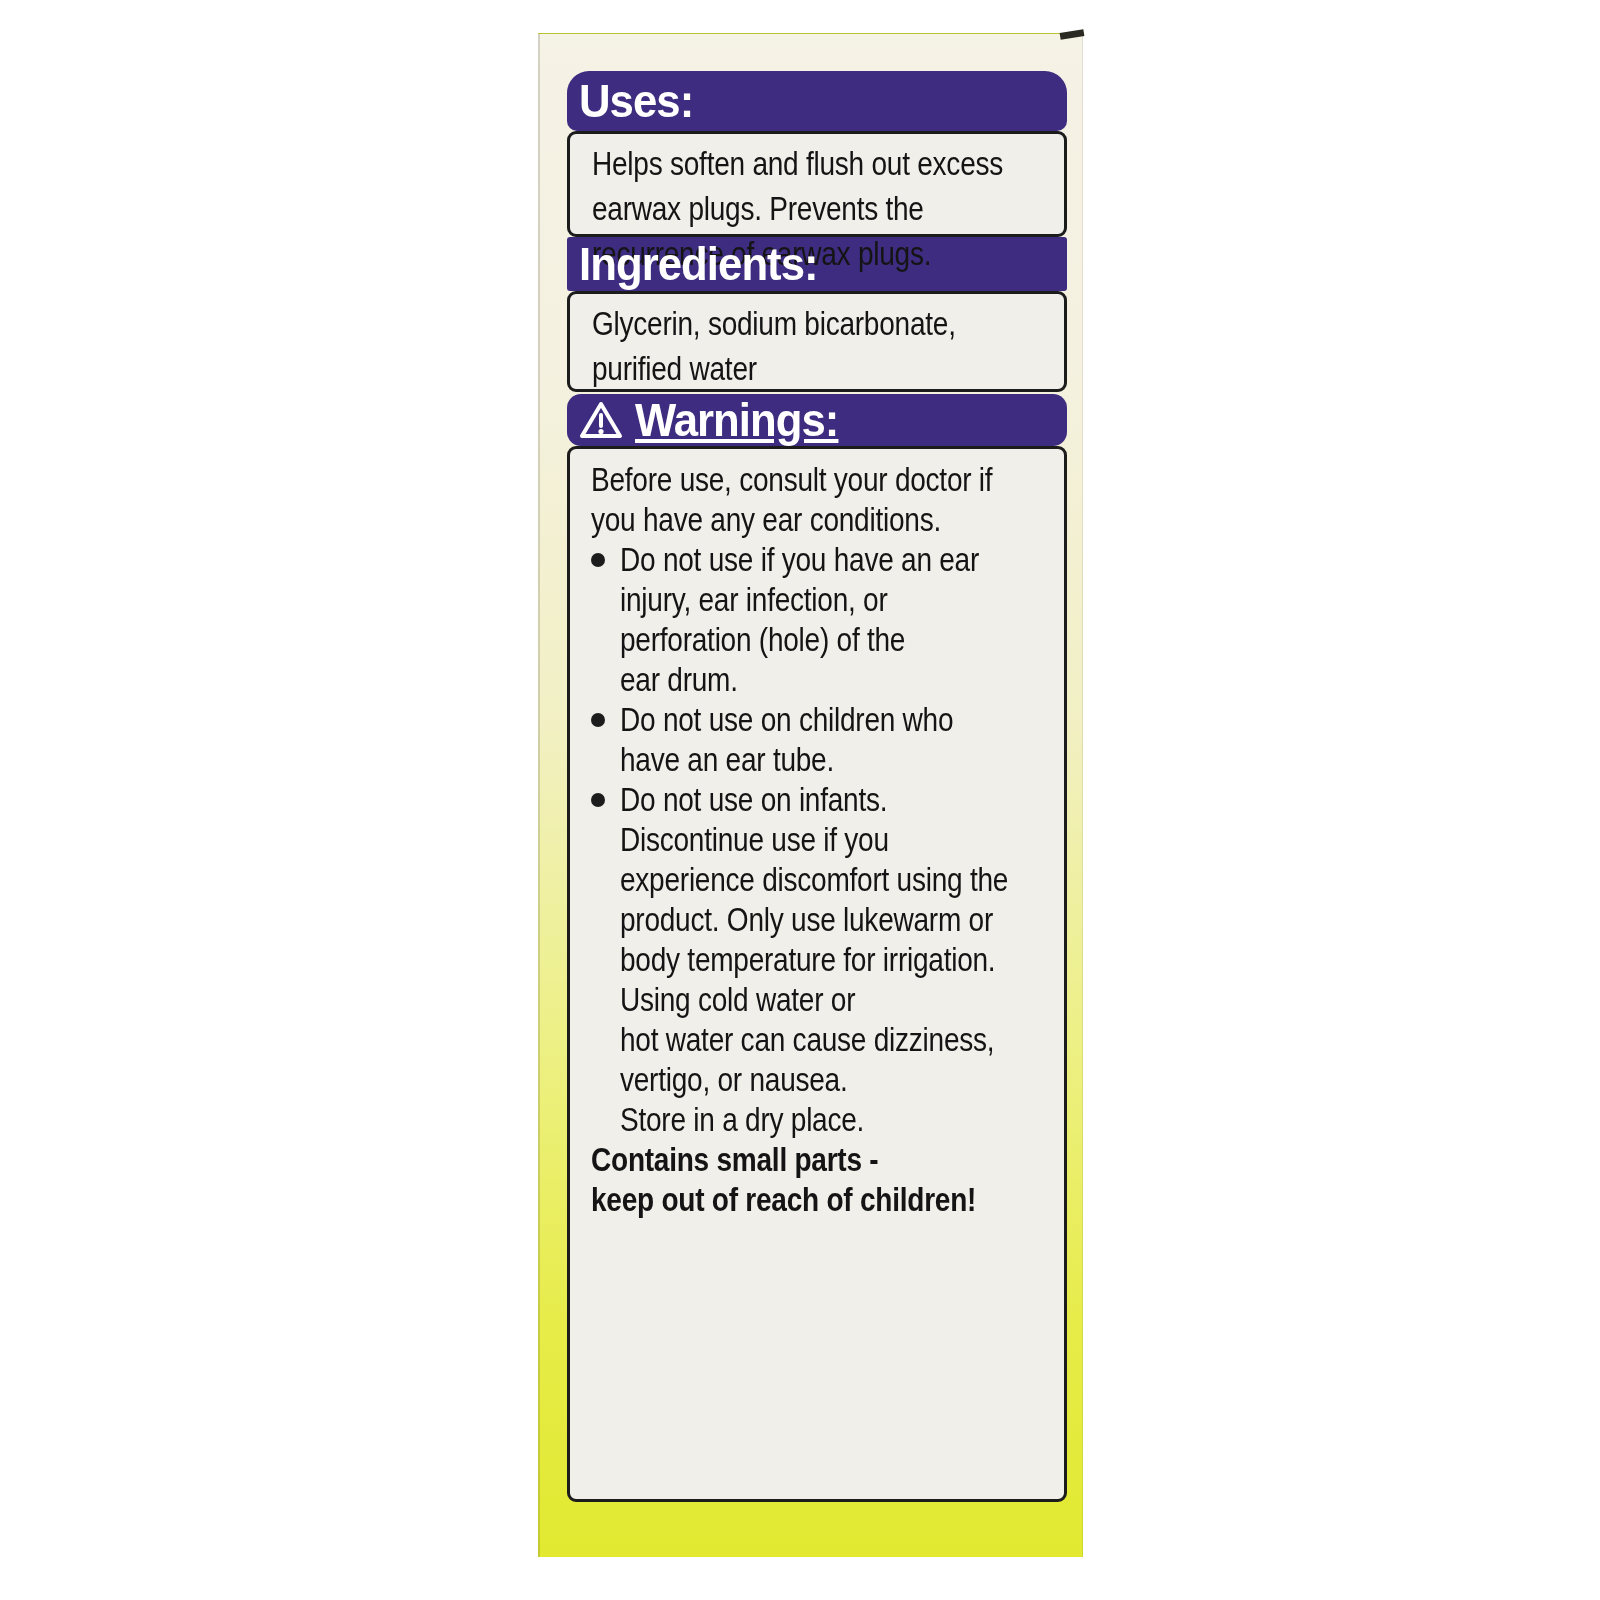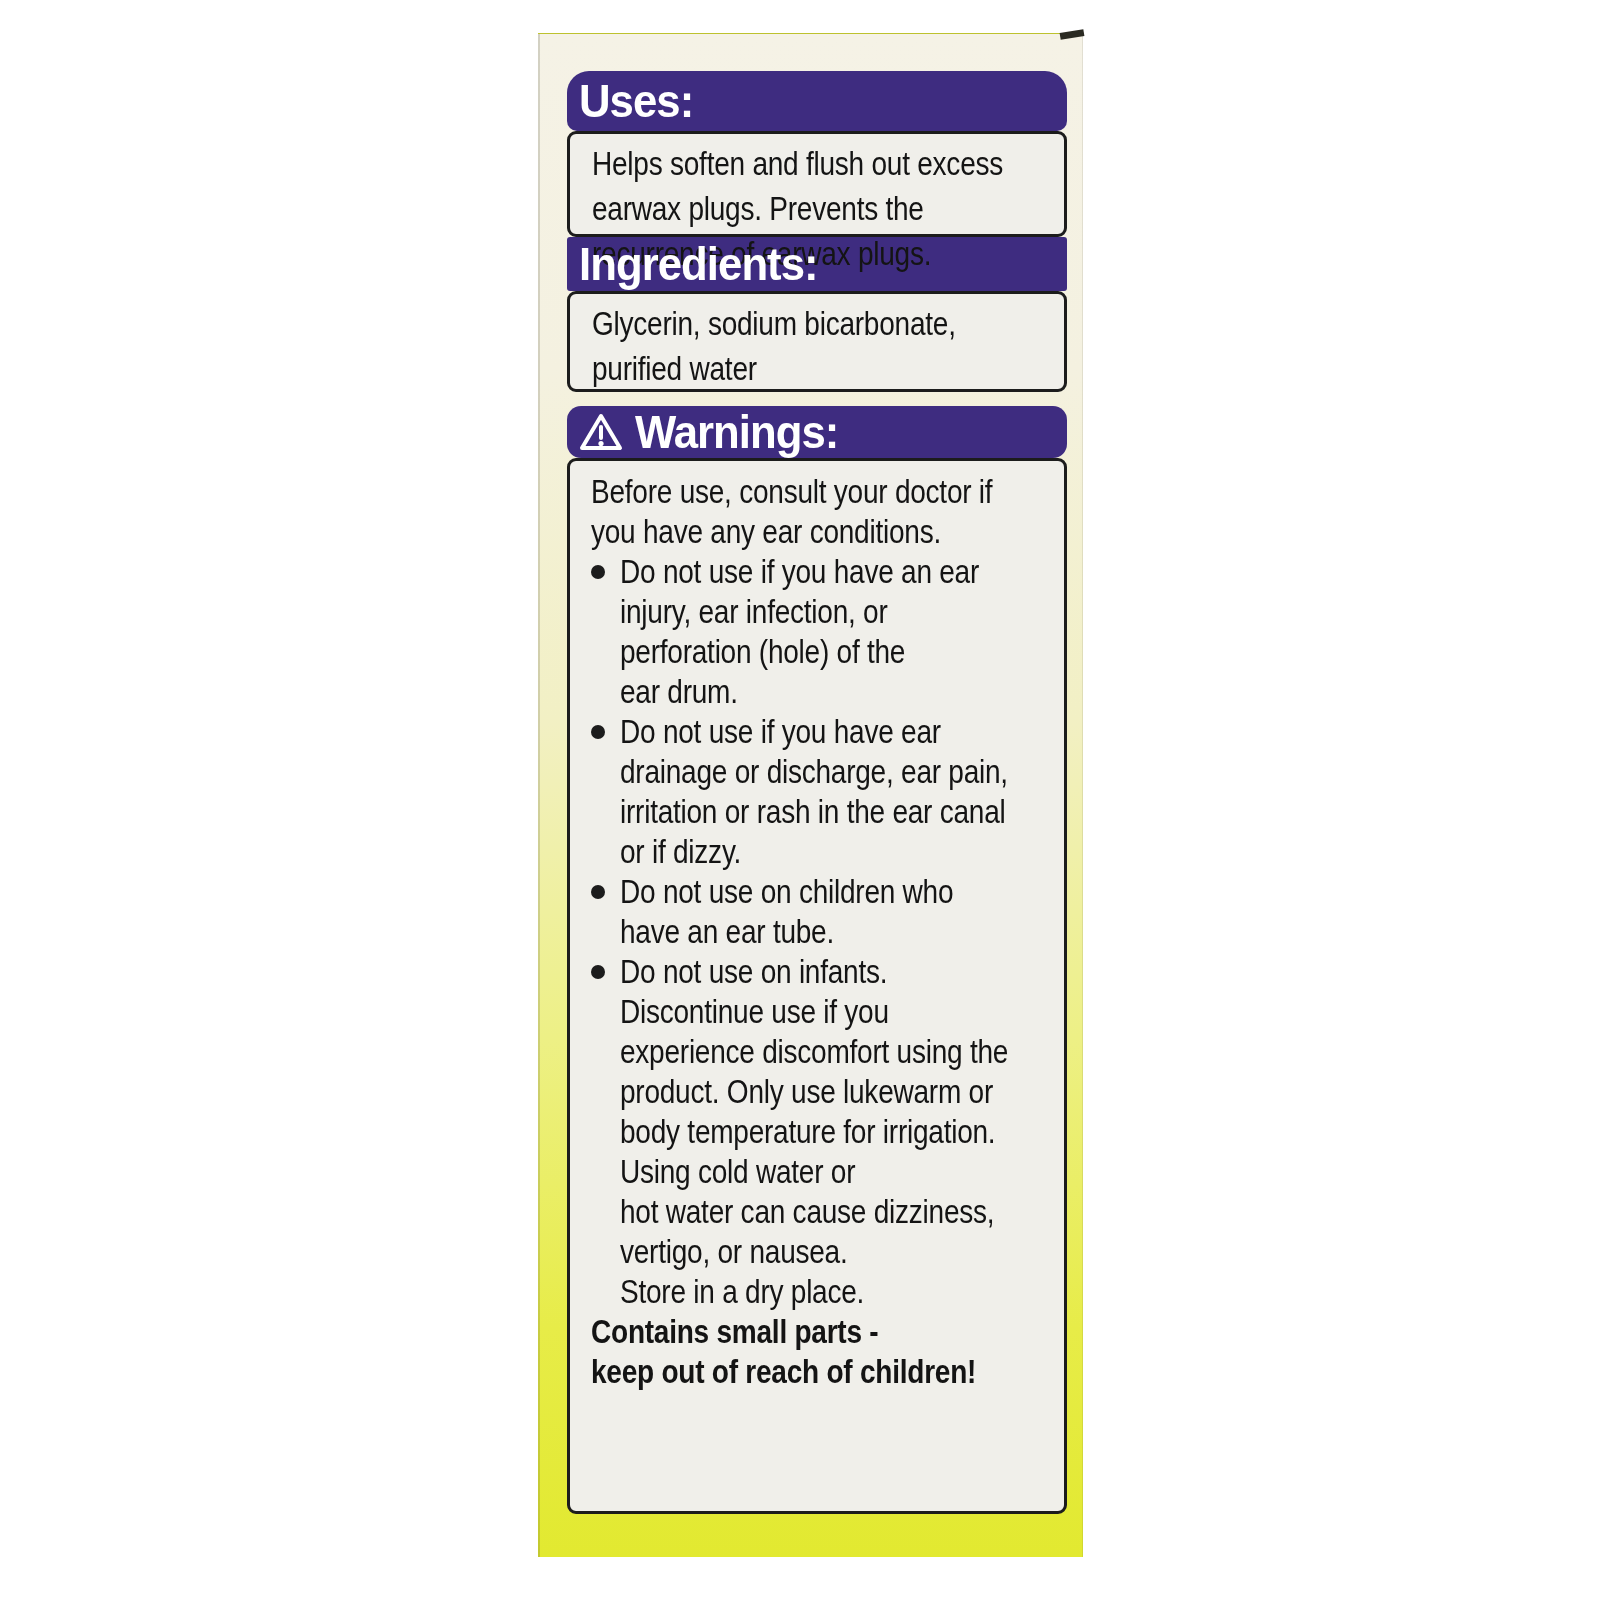--- a/index.html
+++ b/index.html
@@ -45,21 +45,21 @@
   }
   .hdr-label {
     font-size: 46px;
     letter-spacing: -1px;
     transform: scaleX(0.95);
     transform-origin: 0 50%;
     white-space: pre;
   }
   .bar-uses { height: 60px; border-radius: 22px 22px 10px 10px; }
   .bar-ingredients { height: 54px; border-radius: 3px; }
-  .bar-warnings { height: 52px; margin-top: 14px; border-radius: 14px; }
+  .bar-warnings { height: 52px; margin-top: 2px; border-radius: 14px; text-decoration: underline; }
   .txt-box {
     background: #f0efea;
     border: 3px solid #1c1c1c;
     border-radius: 9px;
     box-sizing: border-box;
     color: #141414;
   }
   .box-uses { height: 106px; padding: 7px 4px 0 22px; }
   .box-ingredients { height: 101px; padding: 7px 16px 0 22px; }
   .box-warnings { height: 1056px; padding: 11px 4px 15px 21px; }
@@ -131,29 +131,20 @@
           </span>
         <div class="ml lh-tight">Do not use if you have an ear
 injury, ear infection, or
 perforation (hole) of the
 ear drum.</div>
       </div>
       <div class="bullet-row">
         <span class="bullet-dot">
             <i></i>
           </span>
-        <div class="ml lh-tight">Do not use if you have ear
-drainage or discharge, ear pain,
-irritation or rash in the ear canal
-or if dizzy.</div>
-      </div>
-      <div class="bullet-row">
-        <span class="bullet-dot">
-            <i></i>
-          </span>
         <div class="ml lh-tight">Do not use on children who
 have an ear tube.</div>
       </div>
       <div class="bullet-row">
         <span class="bullet-dot">
             <i></i>
           </span>
         <div class="ml lh-tight">Do not use on infants.
 Discontinue use if you
 experience discomfort using the

